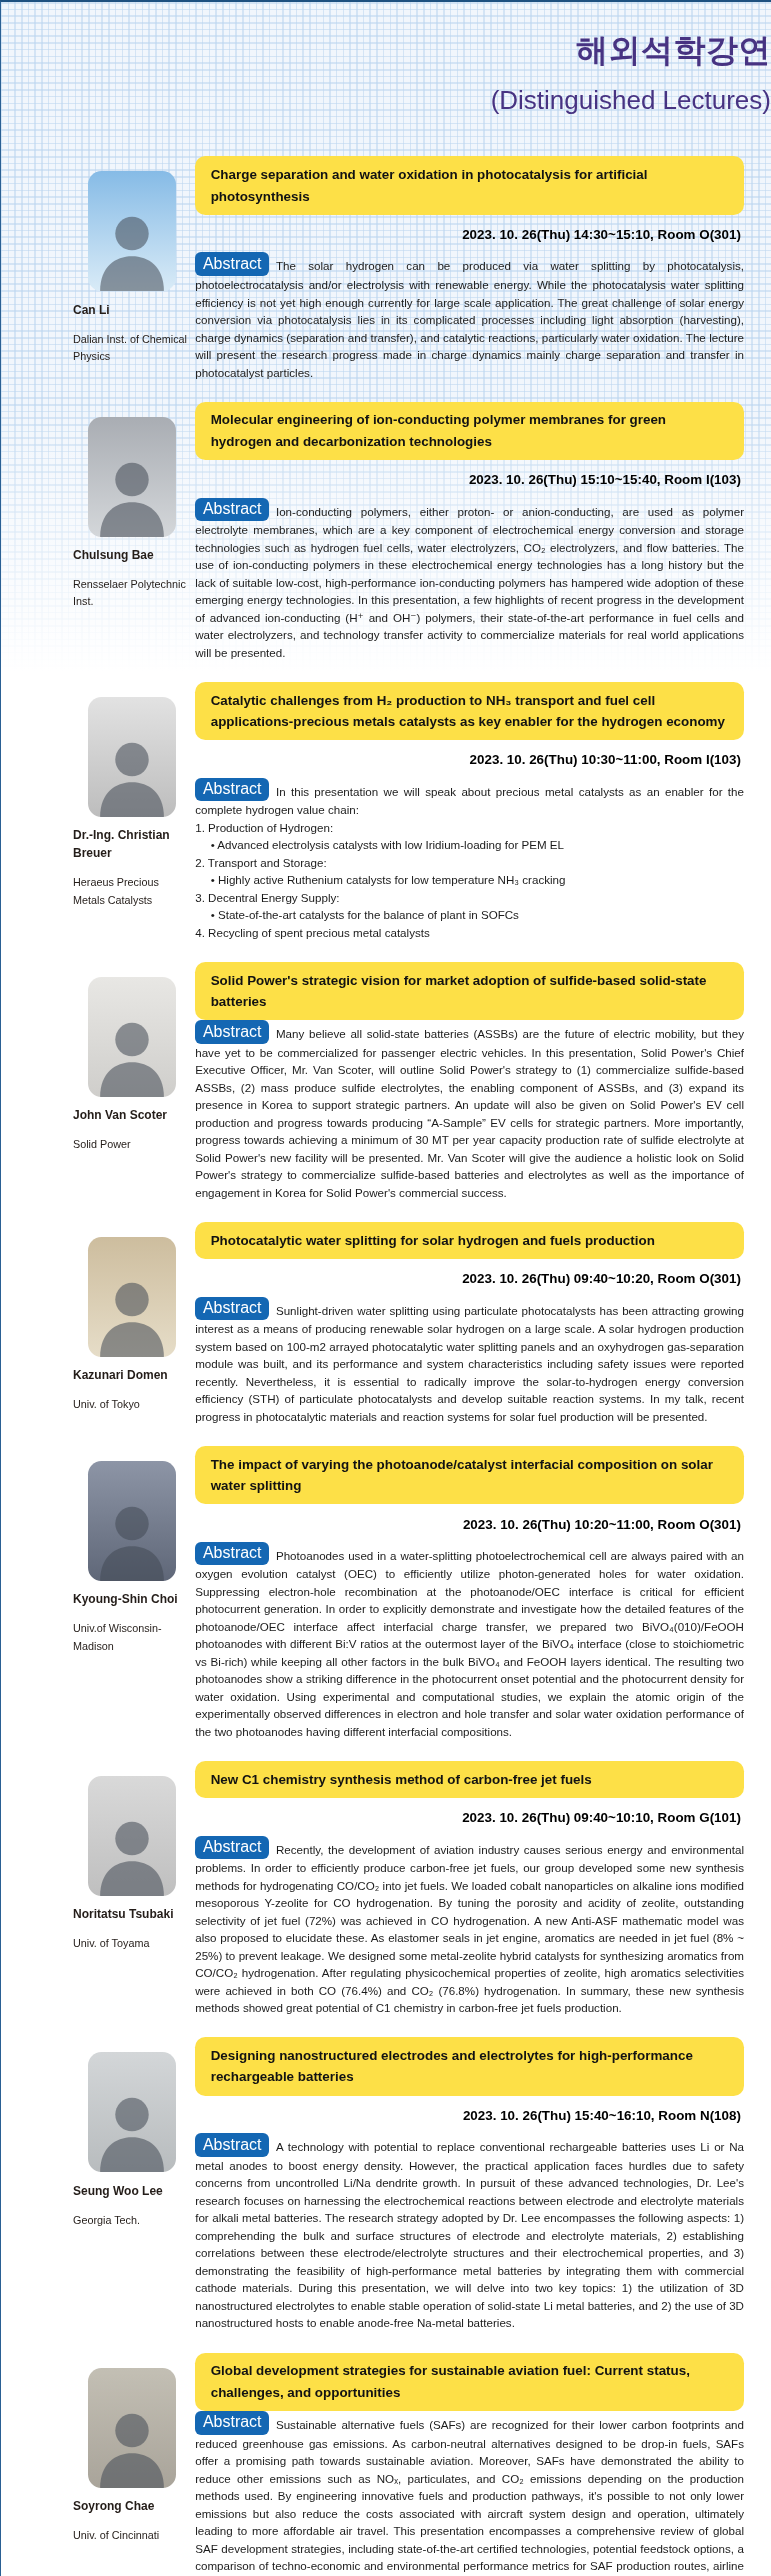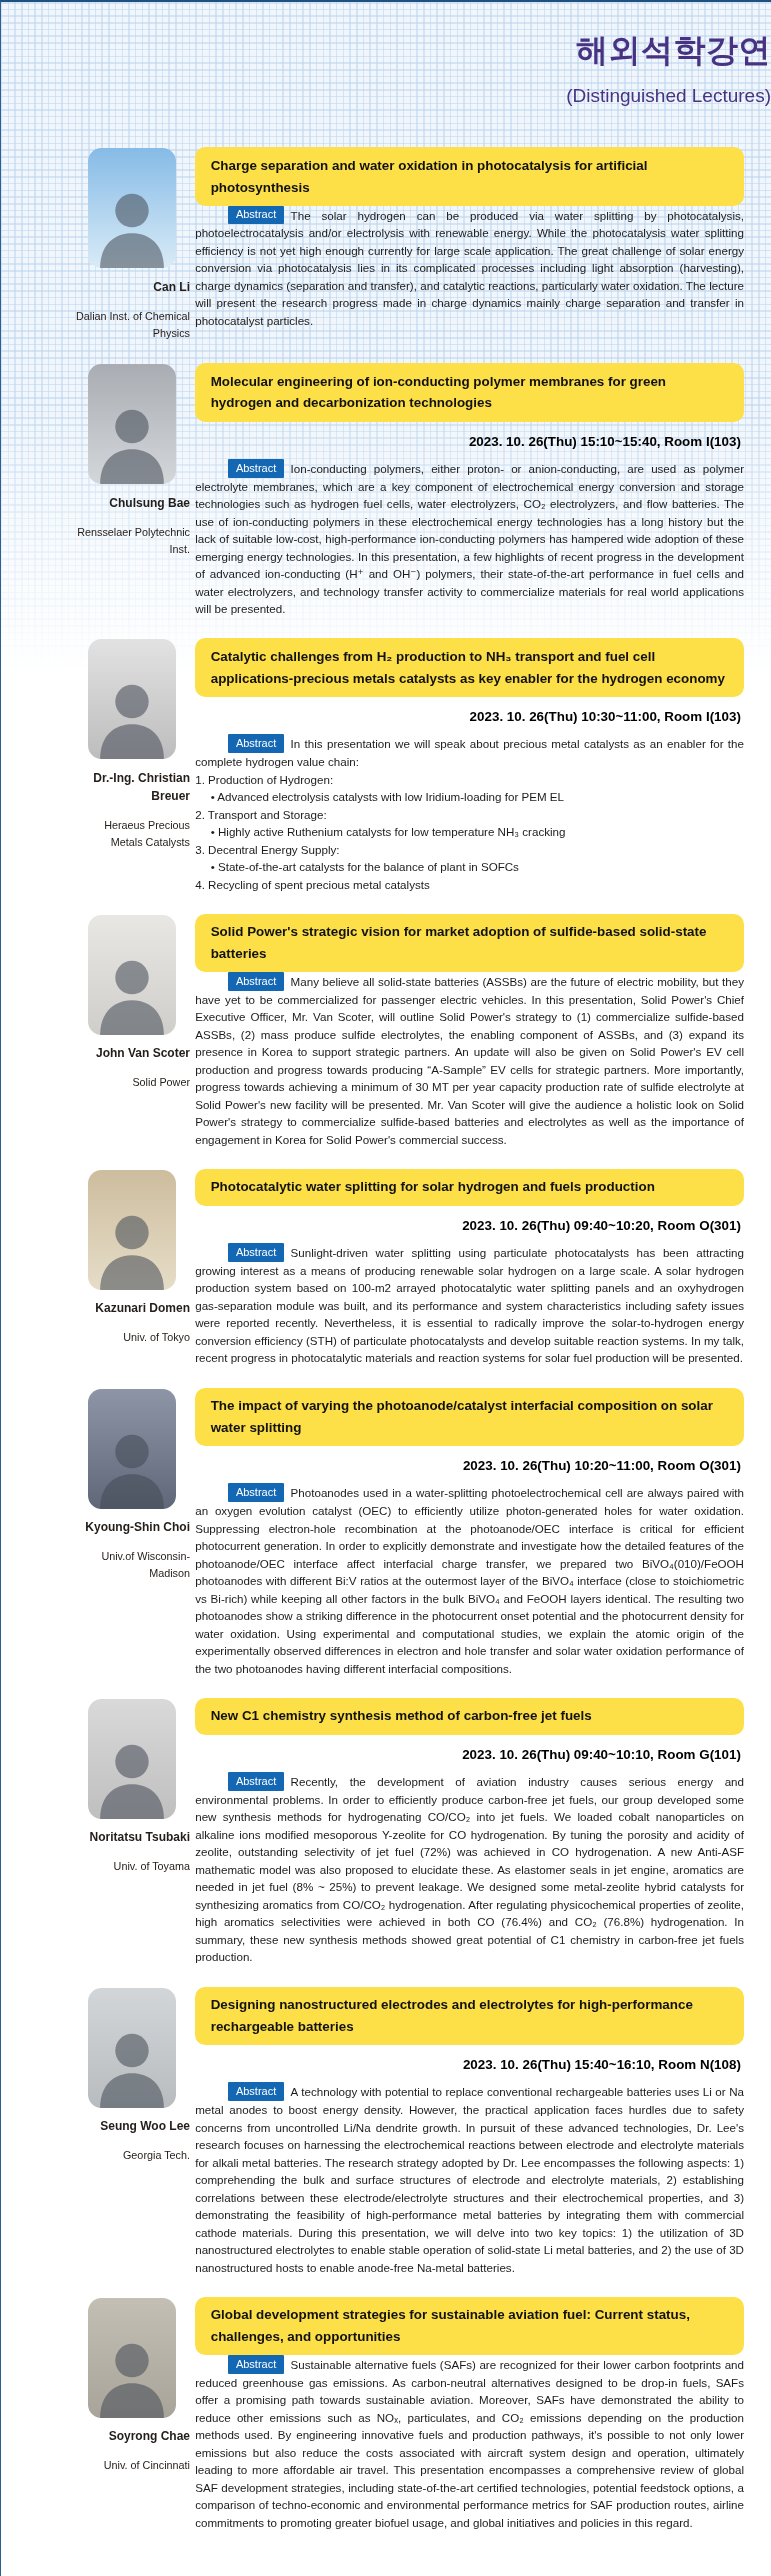--- a/index.html
+++ b/index.html
@@ -25,49 +25,49 @@
       repeating-linear-gradient(to right,  rgba(187,213,239,0.55) 0 1.5px, rgba(255,255,255,0) 1.5px 6.7px),
       repeating-linear-gradient(to bottom, rgba(187,213,239,0.55) 0 1.5px, rgba(255,255,255,0) 1.5px 6.7px);
     background-color:#f1f6fc;
     z-index:0;
   }
 
   .content { position:relative; z-index:1; }
 
   .header { padding-top:27px; text-align:right; }
   .title-ko   { font-size:32px; font-weight:bold; color:#473382; letter-spacing:0.5px; }
-  .subtitle-en{ font-size:19px; color:#473382; margin-top:12.4px; }
+  .subtitle-en{ font-size:26px; color:#473382; margin-top:12.4px; }
 
   .lecture-list { margin-top:40px; }
 
   .lecture { display:flex; align-items:flex-start; padding:0 27px 0 72px; margin-bottom:20.6px; }
 
-  .speaker { width:117px; flex:none; text-align:right; padding-top:1px; }
+  .speaker { width:117px; flex:none; text-align:left; padding-top:15px; }
   .photo {
     width:88px; height:120px; border-radius:13.4px; margin:0 auto 9.3px auto;
     display:flex; align-items:flex-end; justify-content:center; overflow:hidden;
     background:#cfd6dd;
   }
   .photo svg { width:76px; height:86px; display:block; }
   .speaker-name { font-size:12px; font-weight:bold; color:#241d19; line-height:1.5; }
   .speaker-aff  { font-size:10.8px; color:#241d19; line-height:1.62; margin-top:12px; }
 
   .body { flex:1; min-width:0; margin-left:5.2px; }
   .title-bar {
     background:#fde047; border-radius:10.3px;
     padding:7.7px 15.5px; font-size:13.4px; font-weight:bold; color:#121212; line-height:1.6;
   }
   .date-line { text-align:right; font-size:13.4px; font-weight:bold; color:#000; margin:12.4px 3.1px 10.3px 0; }
 
   .abs-para { margin:0; font-size:11.6px; line-height:17.5px; text-align:justify; color:#1b1b1b; }
   .abs-para.bullet { padding-left:15.5px; }
   .badge {
     display:inline-block; background:#1467b3; color:#ffffff;
-    font-size:11px; line-height:1; padding:3.6px 7.7px 4.1px 7.7px; margin-right:6.7px;
-    border-radius:1px; vertical-align:1px;margin-left:33px;
+    font-size:16px; line-height:1; padding:3.6px 7.7px 4.1px 7.7px; margin-right:6.7px;
+    border-radius:6px; vertical-align:1px;
   }
 </style>
 </head>
 <body>
 
 <div class="page">
   <div class="bg-pattern"></div>
   <div class="content">
 
     <div class="header">
@@ -82,20 +82,21 @@
         <svg viewBox="0 0 100 110" aria-hidden="true">
           <circle cx="50" cy="36" r="22" fill="rgba(66,72,84,0.55)"></circle>
           <path d="M8 112 C8 80 28 66 50 66 C72 66 92 80 92 112 Z" fill="rgba(66,72,84,0.55)"></path>
         </svg>
       </div>
       <div class="speaker-name">Can Li</div>
       <div class="speaker-aff">Dalian Inst. of Chemical Physics</div>
     </div>
     <div class="body">
       <div class="title-bar">Charge separation and water oxidation in photocatalysis for artificial photosynthesis</div>
+      <div class="date-line">2023. 10. 26(Thu) 14:30~15:10, Room O(301)</div>
       <div class="abstract">
               <p class="abs-para"><span class="badge">Abstract</span>The solar hydrogen can be produced via water splitting by photocatalysis, photoelectrocatalysis and/or electrolysis with renewable energy. While the photocatalysis water splitting efficiency is not yet high enough currently for large scale application. The great challenge of solar energy conversion via photocatalysis lies in its complicated processes including light absorption (harvesting), charge dynamics (separation and transfer), and catalytic reactions, particularly water oxidation. The lecture will present the research progress made in charge dynamics mainly charge separation and transfer in photocatalyst particles.</p>
             </div>
     </div>
   </div>
 
   <div class="lecture">
     <div class="speaker">
       <div class="photo" style="background: linear-gradient(rgb(169, 173, 179), rgb(212, 215, 218));">
         <svg viewBox="0 0 100 110" aria-hidden="true">

